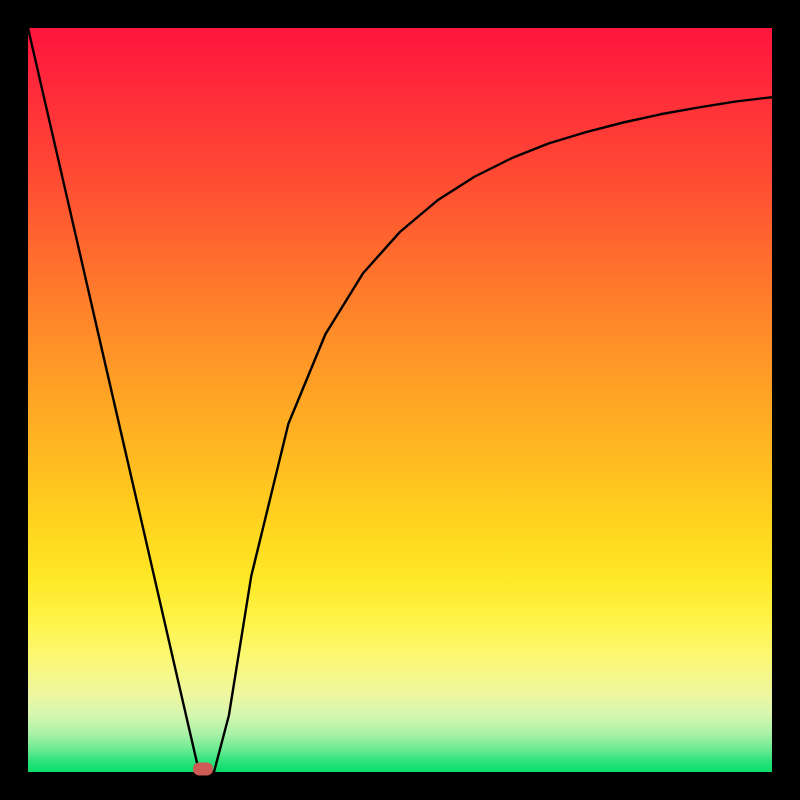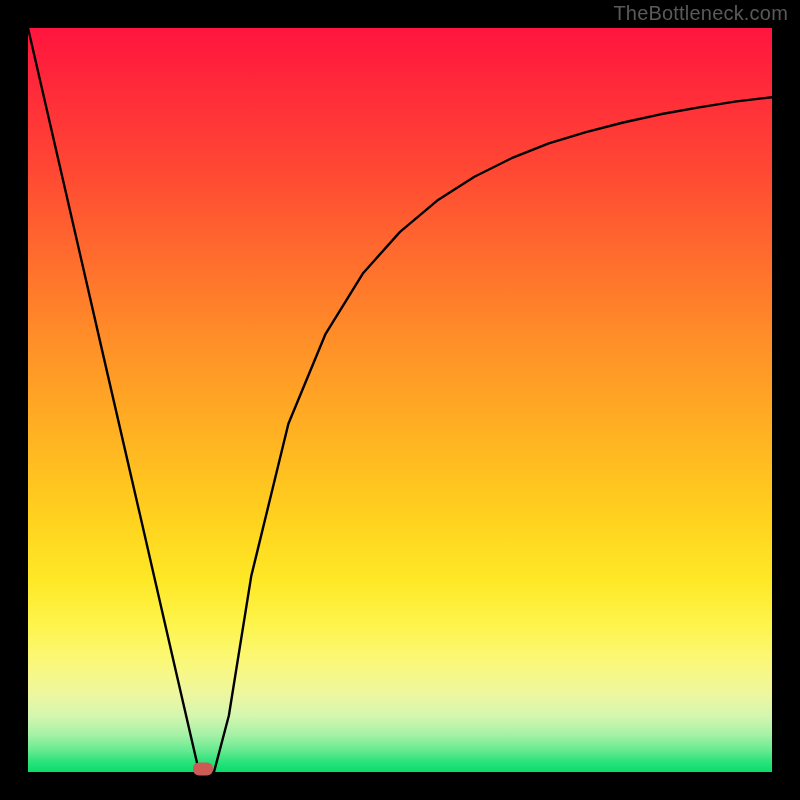--- a/index.html
+++ b/index.html
@@ -63,20 +63,19 @@
     height: 13px;
     border-radius: 6px / 6px;
     background: #cc5a55;
     transform: translate(-50%, -50%);
   }
 </style>
 </head>
 <body>
 
 <div class="frame">
-  <div class="watermark">TheBottleneck.com</div>
   <div class="plot-area">
     <svg class="curve" viewBox="0 0 744 744" preserveAspectRatio="none">
       <path id="curve-path" d="M0.00 0.00 L37.20 161.45 L74.40 323.64 L111.60 485.09 L148.80 647.28 L171.12 744.00 L186.00 744.00 L200.88 687.46 L223.20 548.33 L260.40 395.81 L297.60 305.78 L334.80 245.52 L372.00 203.86 L409.20 172.61 L446.40 148.80 L483.60 130.20 L520.80 115.32 L558.00 104.16 L595.20 94.49 L632.40 86.30 L669.60 79.61 L706.80 73.66 L744.00 69.19" fill="none" stroke="#000" stroke-width="2.4" stroke-linecap="round" stroke-linejoin="round"></path>
     </svg>
     <div class="marker" id="marker" style="left: 174.84px; top: 741px;"></div>
   </div>
 </div>
 
 </body></html>

